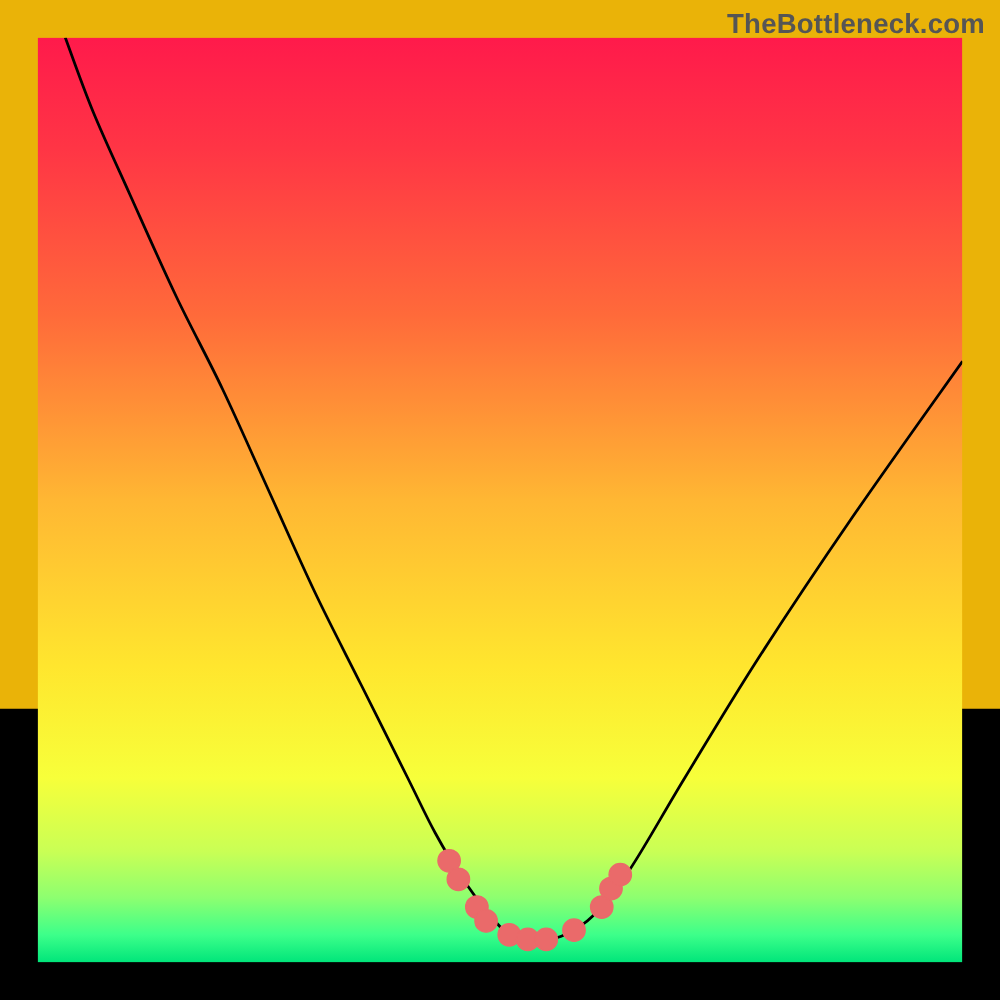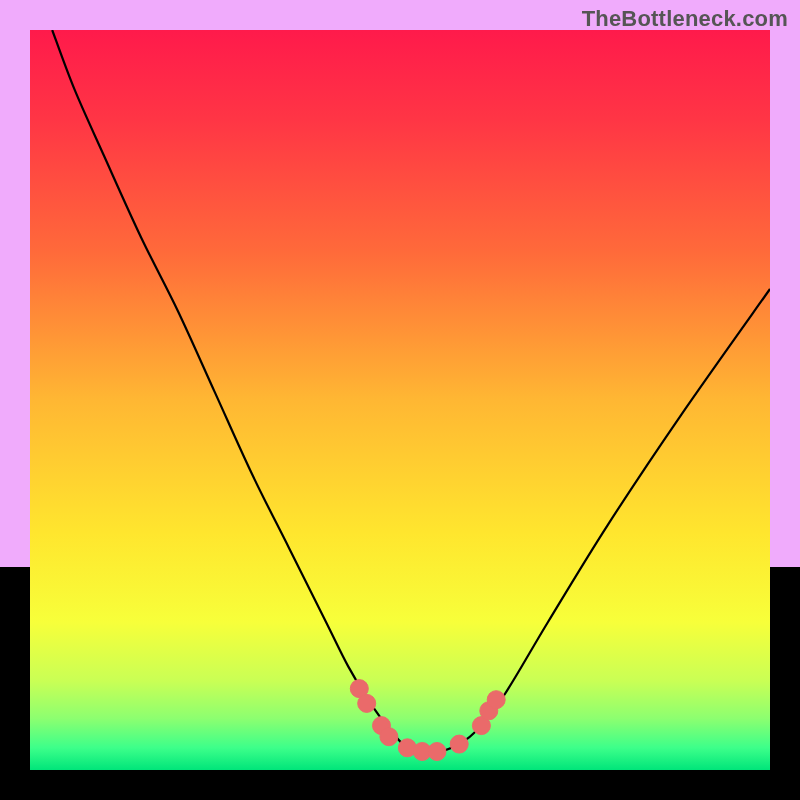--- a/index.html
+++ b/index.html
@@ -10,21 +10,21 @@
     overflow: hidden;
     background: #000;
     font-family: Arial, Helvetica, sans-serif;
   }
   .frame {
     position: absolute;
     left: 0;
     top: 0;
     width: 800px;
     height: 567px;
-    background: #f0abfc;
+    background: #eab308;
   }
   .plot-area {
     position: absolute;
     left: 30px;
     top: 30px;
     width: 740px;
     height: 740px;
     overflow: hidden;
   }
   .watermark {

